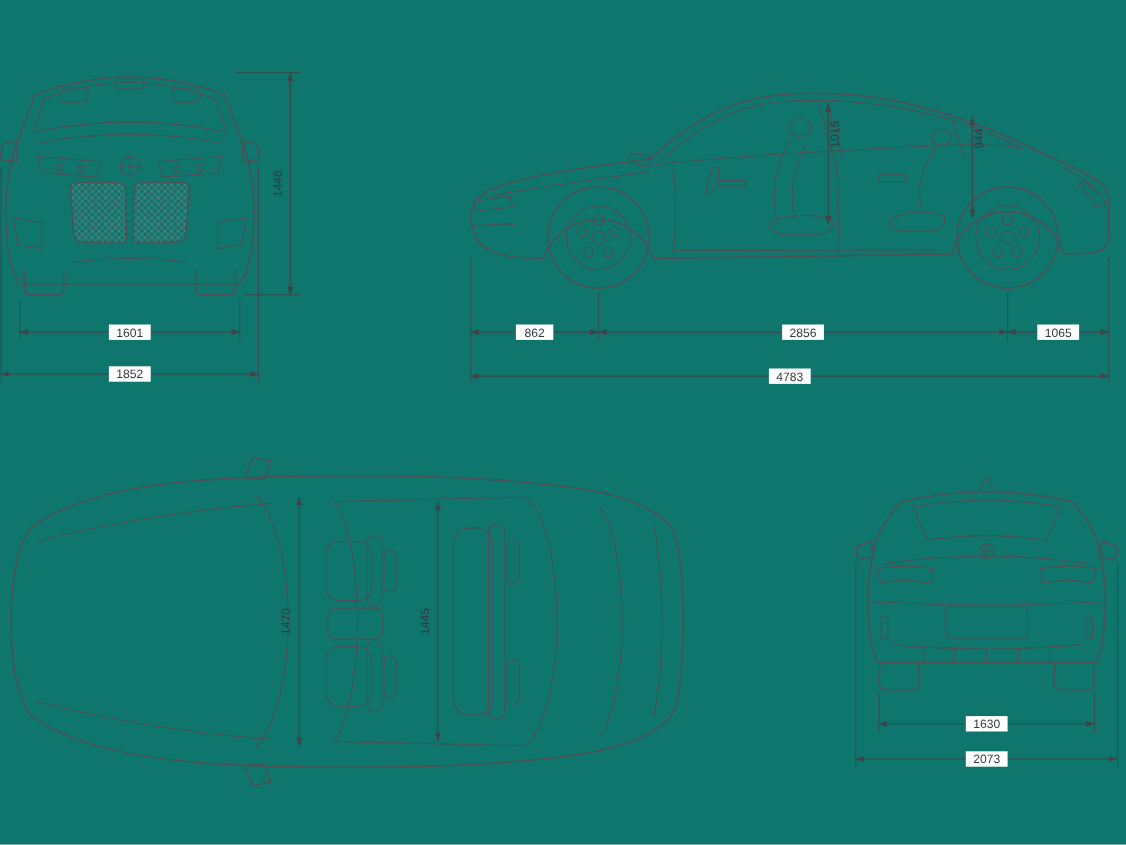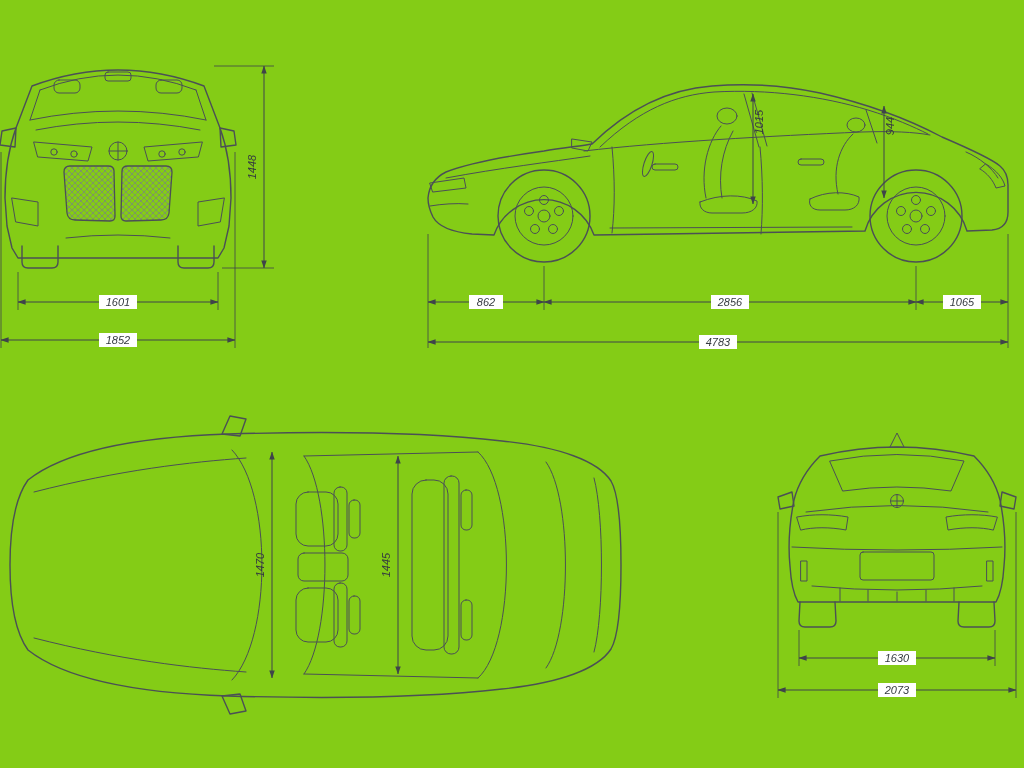--- a/index.html
+++ b/index.html
@@ -1,17 +1,17 @@
 <!DOCTYPE html>
 <html><head>
 <meta charset="utf-8">
 <style>
   html,body{margin:0;padding:0;background:#ffffff;}
-  .canvas{position:relative;width:1024px;height:768px;background:#84cc16;overflow:hidden;
-          font-family:"Liberation Sans",sans-serif;font-style:italic;}
+  .canvas{position:relative;width:1024px;height:768px;background:#0f766e;overflow:hidden;
+          font-family:"Liberation Sans",sans-serif;}
   svg{display:block;}
   .car{fill:none;stroke:#4b5055;stroke-width:1.4;stroke-linejoin:round;stroke-linecap:round;}
   .thin{fill:none;stroke:#4b5055;stroke-width:1;stroke-linejoin:round;stroke-linecap:round;}
   .mesh{fill:url(#mesh);stroke:#4b5055;stroke-width:1.3;stroke-linejoin:round;}
   .dimline{stroke:#3f444a;stroke-width:1;fill:none;}
   .extline{stroke:#3f444a;stroke-width:0.8;fill:none;}
   .dim-label{font-family:"Liberation Sans",sans-serif;font-size:11px;fill:#353a40;}
   .mid{text-anchor:middle;}
   .label-bg{fill:#ffffff;}
 </style>

